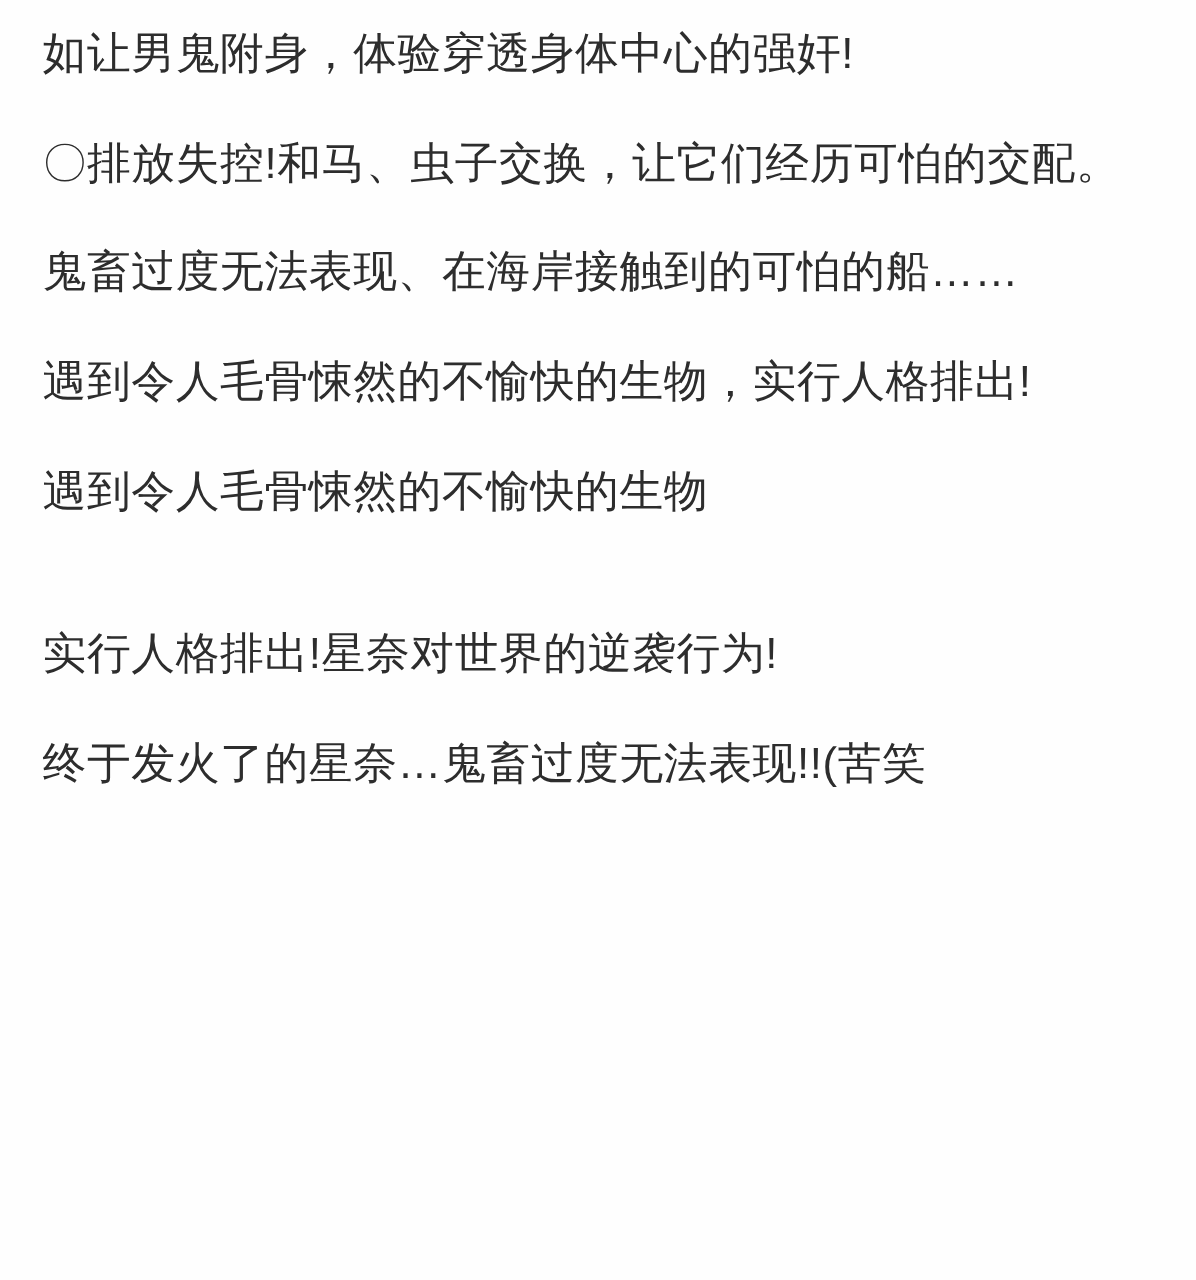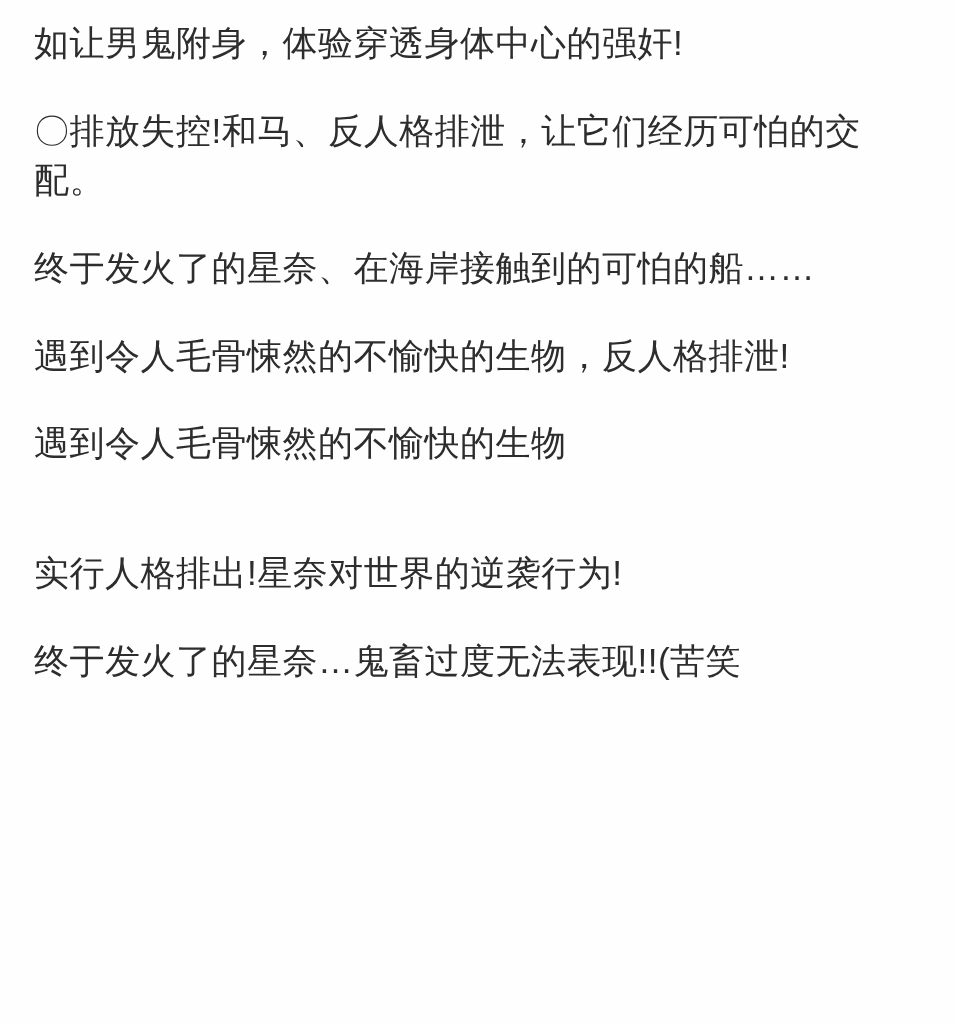--- a/index.html
+++ b/index.html
@@ -37,25 +37,25 @@
     height: 42px;
   }
 </style>
 </head>
 <body>
 
 <div class="page">
 
   <p class="para">如让男鬼附身，体验穿透身体中心的强奸!</p>
 
-  <p class="para">〇排放失控!和马、反人格排泄，让它们经历可怕的交配。</p>
+  <p class="para">〇排放失控!和马、虫子交换，让它们经历可怕的交配。</p>
 
-  <p class="para">终于发火了的星奈、在海岸接触到的可怕的船……</p>
+  <p class="para">鬼畜过度无法表现、在海岸接触到的可怕的船……</p>
 
-  <p class="para">遇到令人毛骨悚然的不愉快的生物，反人格排泄!</p>
+  <p class="para">遇到令人毛骨悚然的不愉快的生物，实行人格排出!</p>
 
   <p class="para">遇到令人毛骨悚然的不愉快的生物</p>
 
   <div class="spacer"></div>
 
 
   <p class="para">实行人格排出!星奈对世界的逆袭行为!</p>
 
   <p class="para tight">终于发火了的星奈…鬼畜过度无法表现!!(苦笑</p>
 

